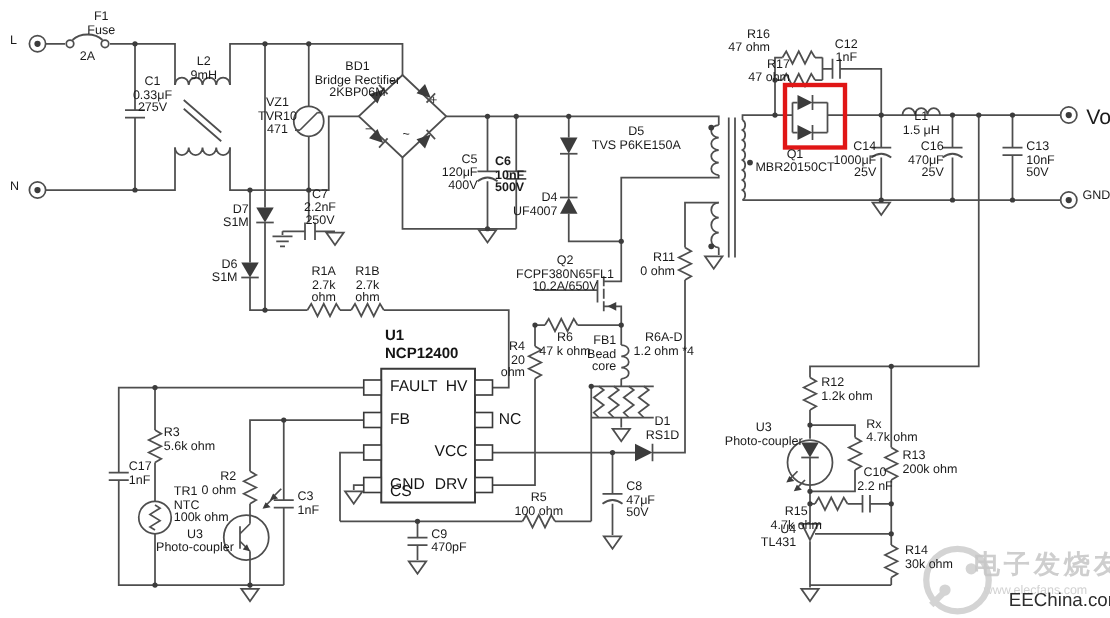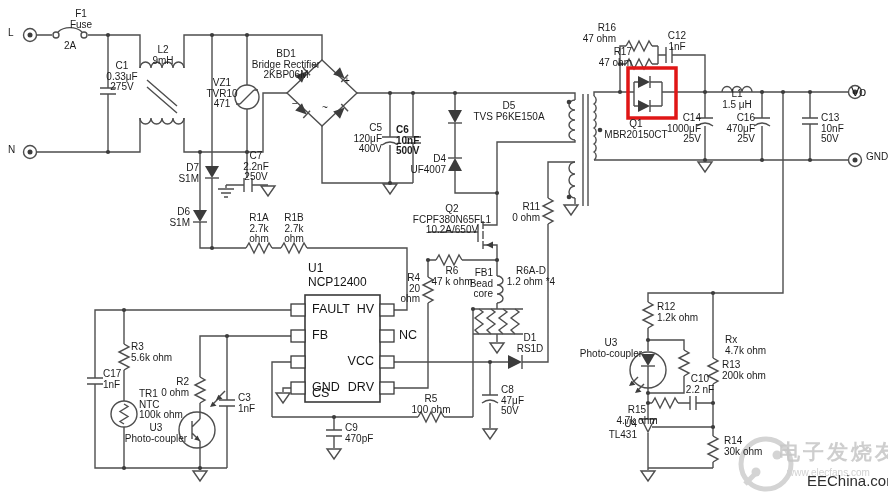--- a/index.html
+++ b/index.html
@@ -369,25 +369,25 @@
 1000μF
 25V</div>
       <div class="lbl a-c" style="left: 737px; top: 53px; margin-top: 36px;">L1
 1.5 μH</div>
       <div class="lbl a-r" style="left: 755px; top: 113px;">C16
 470μF
 25V</div>
       <div class="lbl a-l" style="left: 821px; top: 113px;">C13
 10nF
 50V</div>
-      <div class="lbl a-l" style="left: 851px; top: 85px; font-size: 13px;">Vo</div>
+      <div class="lbl a-l" style="left: 869px; top: 85px; font-size: 17px;">Vo</div>
       <div class="lbl a-l" style="left: 866px; top: 152px;">GND</div>
       <div class="lbl a-l" style="left: 657px; top: 302px;">R12
 1.2k ohm</div>
-      <div class="lbl a-l" style="left: 693px; top: 335px; margin-left: 32px;">Rx
+      <div class="lbl a-l" style="left: 693px; top: 335px;">Rx
 4.7k ohm</div>
       <div class="lbl a-c" style="left: 611px; top: 338px;">U3
 Photo-coupler</div>
       <div class="lbl a-c" style="left: 700px; top: 374px;">C10
 2.2 nF</div>
       <div class="lbl a-l" style="left: 722px; top: 360px;">R13
 200k ohm</div>
       <div class="lbl a-c" style="left: 637px; top: 405px;">R15
 4.7k ohm</div>
       <div class="lbl a-r" style="left: 637px; top: 419px;">U4
@@ -396,21 +396,21 @@
 30k ohm</div>
       <div class="lbl a-c" style="left: 315px; top: 62px;">~</div>
       <div class="lbl a-c" style="left: 325px; top: 103px;">~</div>
       <div class="lbl a-c" style="left: 347px; top: 76px;">+</div>
       <div class="lbl a-c" style="left: 295px; top: 99px;">−</div>
       <div class="lbl a-l wm-cn" style="left: 779px; top: 441px;">电子发烧友</div>
       <div class="lbl a-l wm-url" style="left: 787px; top: 468px;">www.elecfans.com</div>
       <div class="lbl a-l wm-brand" style="left: 807px; top: 473px;">EEChina.com</div>
     </div>
 <div id="chip-labels">
-      <div class="chipref" style="left: 308px; top: 262px;">U1
+      <div class="chipref" style="left: 308px; top: 262px; font-weight: bold;">U1
 NCP12400</div>
       <div class="pin" style="left: 312px; top: 302px;">FAULT</div>
       <div class="pin" style="left: 312px; top: 328px;">FB</div>
       <div class="pin" style="left: 312px; top: 354px; margin-top: 32px;">CS</div>
       <div class="pin" style="left: 312px; top: 380px;">GND</div>
       <div class="pin pin-r" style="left: 374px; top: 302px;">HV</div>
       <div class="pin pin-r" style="left: 374px; top: 328px; margin-left: 43px;">NC</div>
       <div class="pin pin-r" style="left: 374px; top: 354px;">VCC</div>
       <div class="pin pin-r" style="left: 374px; top: 380px;">DRV</div>
     </div>

